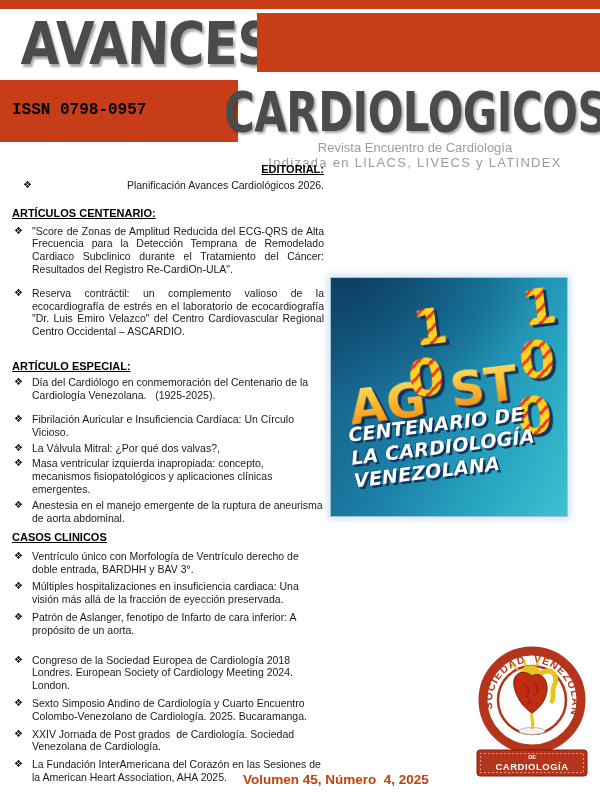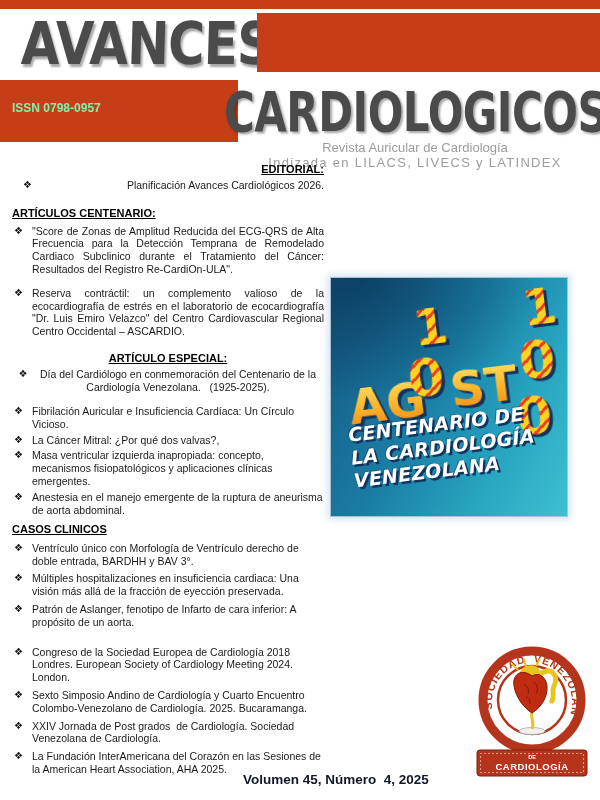--- a/index.html
+++ b/index.html
@@ -10,35 +10,35 @@
   
   .topbar{position:absolute;left:0;top:0;width:600px;height:9px;background:#c63d17;}
   .title-av{
     position:absolute;left:22px;top:10px;font-family:"DejaVu Sans",sans-serif;
     font-weight:bold;font-size:50px;color:#4b4b4b;letter-spacing:-1px;
     transform:scaleY(1.18) skewX(-2deg);transform-origin:left top;
     text-shadow:2px 2px 2px rgba(0,0,0,.35);white-space:nowrap;
   }
   .redblock{position:absolute;left:257px;top:13px;width:343px;height:59px;background:#c63d17;}
   .issnbar{position:absolute;left:0;top:80px;width:238px;height:62px;background:#c63d17;}
-  .issnbar .txt{position:absolute;left:12px;top:20px;color:#86efac;font-weight:bold;font-size:12px;line-height:1.35;}
+  .issnbar .txt{position:absolute;left:12px;top:20px;color:#000000;font-weight:bold;font-size:16px;line-height:1.35;font-family:Liberation Mono, monospace;}
   .title-card{
     position:absolute;left:224px;top:80px;font-family:"DejaVu Sans",sans-serif;
     font-weight:bold;font-size:42px;color:#4b4b4b;letter-spacing:-0.5px;
     transform:scaleY(1.3);transform-origin:left top;
     text-shadow:2px 2px 2px rgba(0,0,0,.35);white-space:nowrap;
   }
   .subtt{position:absolute;left:235px;top:141px;width:360px;text-align:center;color:#9c9c9c;font-size:13px;line-height:1.12;}
   .subtt .l2{letter-spacing:1.3px;}
   
   .toc{position:absolute;left:12px;top:163px;width:312px;color:#1a1a1a;font-size:10.5px;line-height:1.22;}
   .sec{margin-top:12px;}
   .sec:nth-child(1){margin-top:0;text-align:right;}
   .sec:nth-child(2){margin-top:15px;}
-  .sec:nth-child(3){margin-top:14px;text-align:center;}
+  .sec:nth-child(3){margin-top:22px;}
   .sec:nth-child(4){margin-top:11px;}
   .sec:nth-child(5){margin-top:7px;}
   .sec:nth-child(6){margin-top:17px;}
   .sec h3{margin:0 0 3px 0;font-size:11px;font-weight:bold;text-decoration:underline;color:#000;}
   .it{display:flex;margin-top:3px;}
   .sec:nth-child(2) .it{margin-top:11px;text-align:justify;}
   .sec:nth-child(2) .it:first-of-type{margin-top:4px;}
   .sec:nth-child(5) .it,.sec:nth-child(6) .it{margin-top:5px;}
   .bul{flex:0 0 18px;font-size:10px;color:#111;padding-left:2px;}
   .it .tx{flex:1;}
@@ -62,39 +62,39 @@
     -webkit-background-clip:text;background-clip:text;color:transparent;
     filter:drop-shadow(3px 3px 0 #14335c);transform:rotate(-7deg);
   }
   .pcap{
     position:absolute;left:16px;top:146px;transform:rotate(-7deg);transform-origin:left top;
     color:#ffffff;font-family:"DejaVu Sans",sans-serif;font-weight:bold;font-style:italic;
     font-size:19px;line-height:1.22;letter-spacing:.3px;white-space:nowrap;
     text-shadow:2px 2.5px 0 #14335c,-1px -1px 0 rgba(20,51,92,.35);
   }
   
-  .volline{position:absolute;left:243px;top:772px;font-size:13.5px;font-weight:bold;color:#0f172a;white-space:nowrap;}
+  .volline{position:absolute;left:243px;top:772px;font-size:13.5px;font-weight:bold;color:#c2410c;white-space:nowrap;}
   .seal{position:absolute;left:462px;top:634px;width:140px;height:146px;}
 </style>
 </head>
 <body>
 
 <div id="page">
 
   <div class="topbar"></div>
   <div class="title-av">AVANCES</div>
   <div class="redblock"></div>
   <div class="issnbar">
     <div class="txt">
       <div>ISSN 0798-0957</div>
     </div>
   </div>
   <div class="title-card">CARDIOLOGICOS</div>
   <div class="subtt">
-    <div class="l1">Revista Auricular de Cardiología</div>
+    <div class="l1">Revista Encuentro de Cardiología</div>
     <div class="l2">Indizada en LILACS, LIVECS y LATINDEX</div>
   </div>
 
   <div class="toc">
 
     <div class="sec">
       <h3>EDITORIAL:</h3>
       <div class="it">
         <span class="bul">❖</span>
         <span class="tx">Planificación Avances Cardiológicos 2026.</span>
@@ -121,21 +121,21 @@
       </div>
     </div>
 
     <div class="sec">
       <div class="it">
         <span class="bul">❖</span>
         <span class="tx">Fibrilación Auricular e Insuficiencia Cardíaca: Un Círculo Vicioso.</span>
       </div>
       <div class="it">
         <span class="bul">❖</span>
-        <span class="tx">La Cáncer Mitral: ¿Por qué dos valvas?,</span>
+        <span class="tx">La Válvula Mitral: ¿Por qué dos valvas?,</span>
       </div>
       <div class="it">
         <span class="bul">❖</span>
         <span class="tx">Masa ventricular izquierda inapropiada: concepto, mecanismos fisiopatológicos y aplicaciones clínicas emergentes.</span>
       </div>
       <div class="it">
         <span class="bul">❖</span>
         <span class="tx">Anestesia en el manejo emergente de la ruptura de aneurisma de aorta abdominal.</span>
       </div>
     </div>

